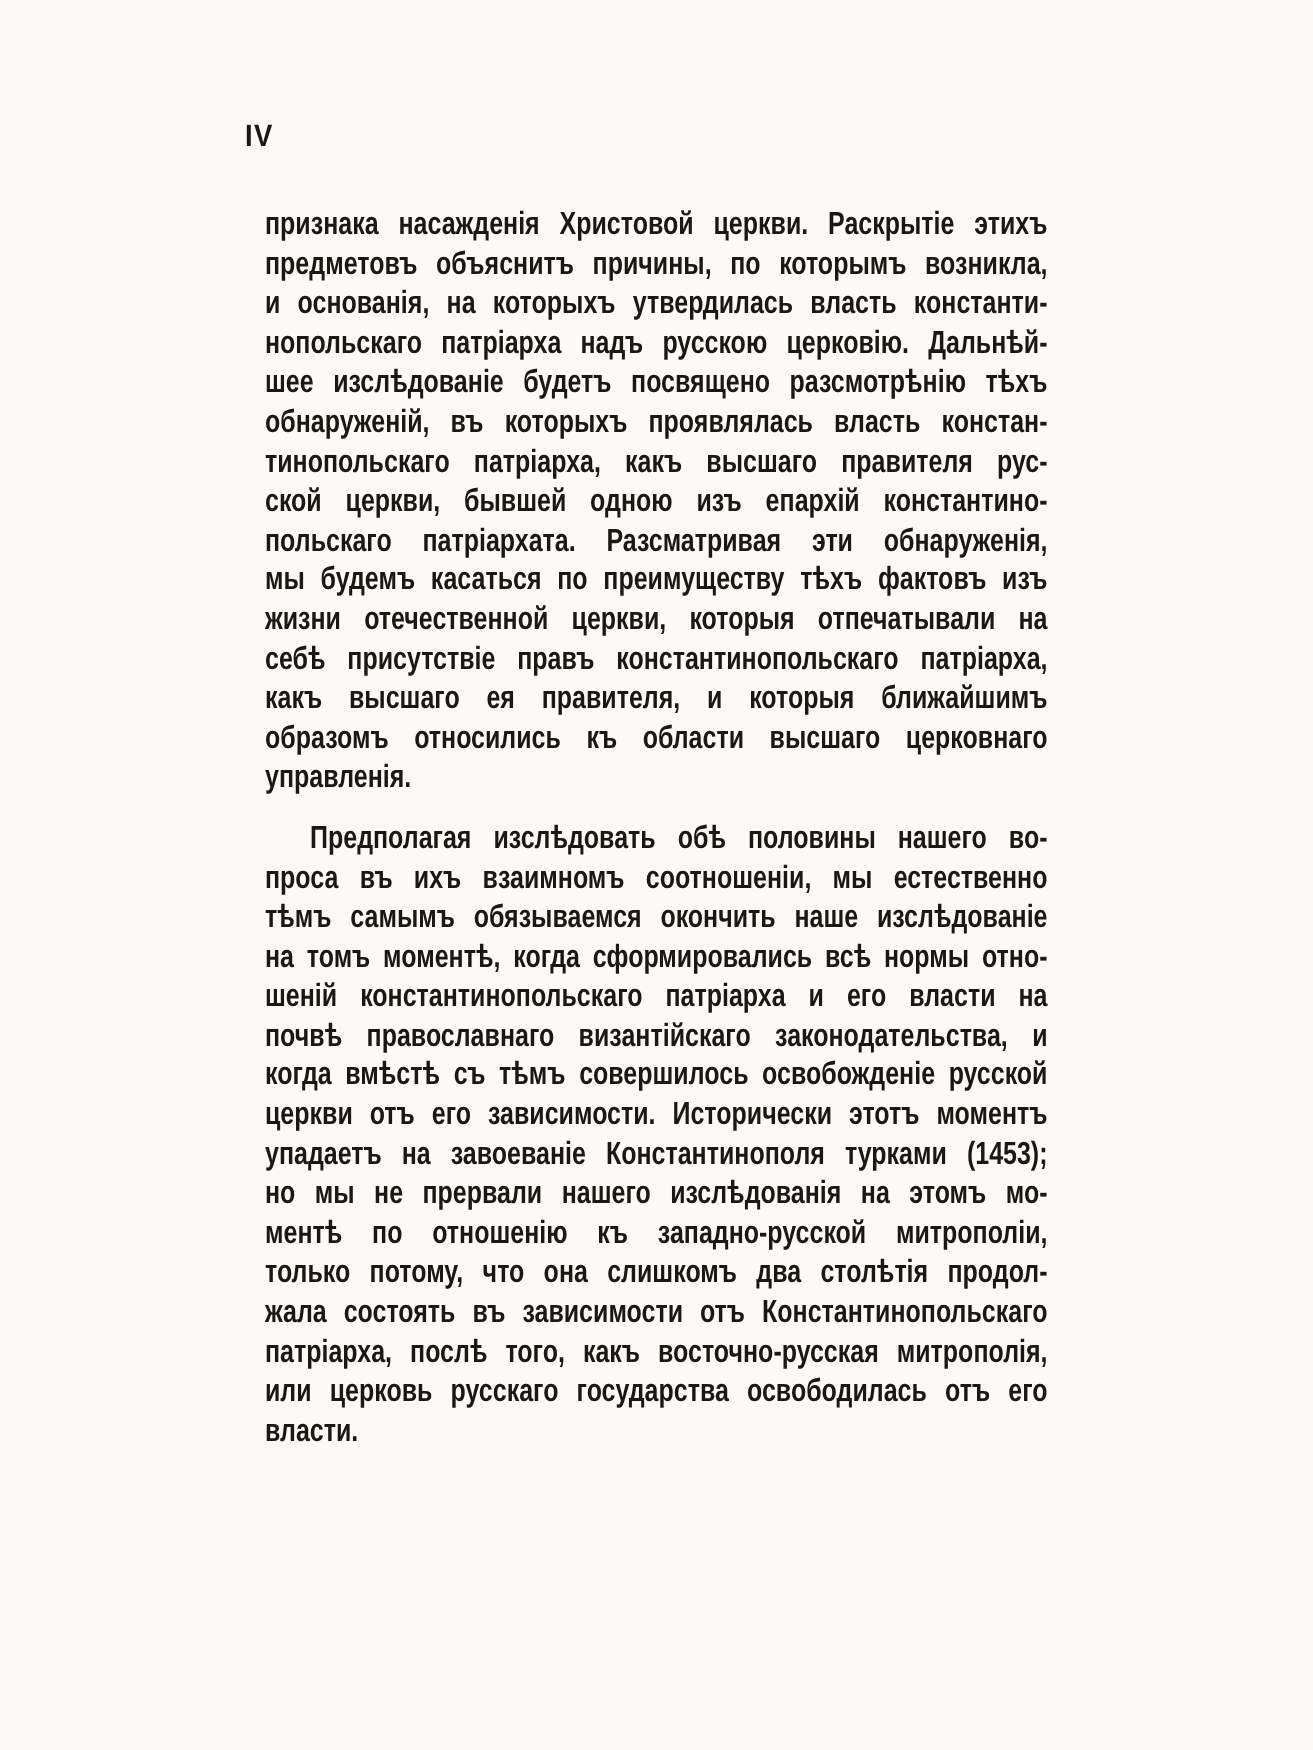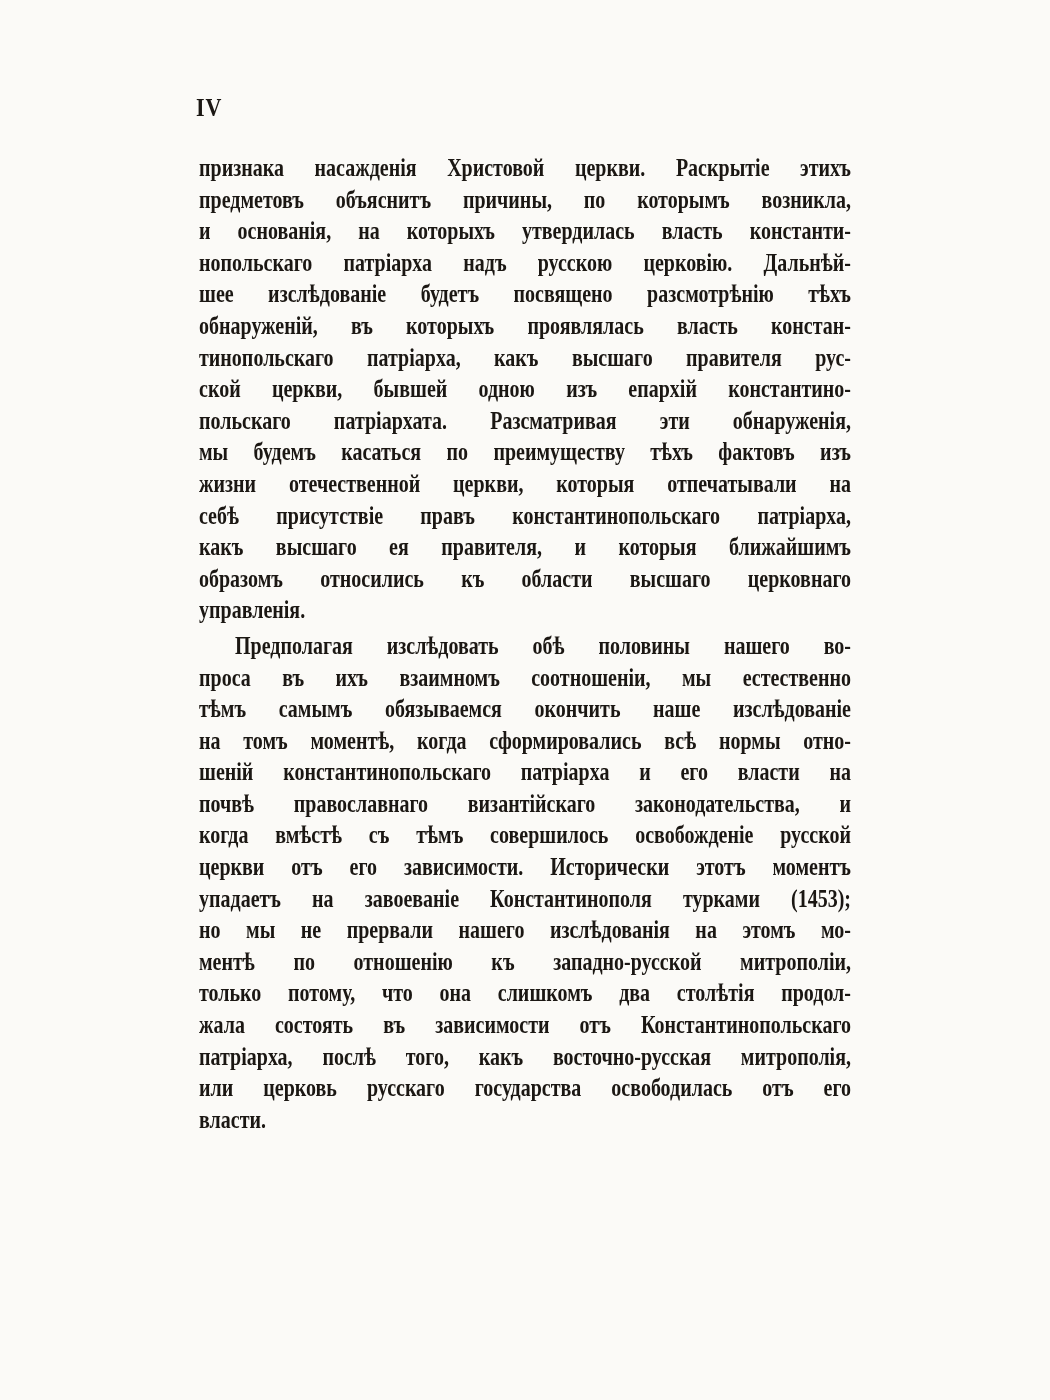--- a/index.html
+++ b/index.html
@@ -1,41 +1,41 @@
 <!DOCTYPE html>
 <html><head>
 <meta charset="utf-8">
 <style>
   html, body { margin: 0; padding: 0; }
   .page {
     position: relative;
     width: 1050px;
     height: 1400px;
     background: #fbfaf7;
-    font-family: Liberation Serif, serif;
+    font-family: Liberation Sans, sans-serif;
     color: #1b1713;
     overflow: hidden;
   }
   .page-number {
     position: absolute;
     left: 196px;
     top: 94px;
     font-size: 22px;
     font-weight: 700;
     letter-spacing: 1px;
     transform: scaleY(1.12);
     transform-origin: left top;
   }
   .text-block {
     position: absolute;
     left: 195px;
     top: 148px;
     width: 660px;
   }
-  .para { margin: 4px; padding: 0; }
+  .para { margin: 17px; padding: 0; }
   .line {
     height: 31.6px;
     line-height: 31.6px;
     font-size: 20px;
     font-weight: 700;
     text-align: justify;
     text-align-last: justify;
     transform: scaleY(1.28);
     transform-origin: 50% 50%;
     word-spacing: 0.5px;

